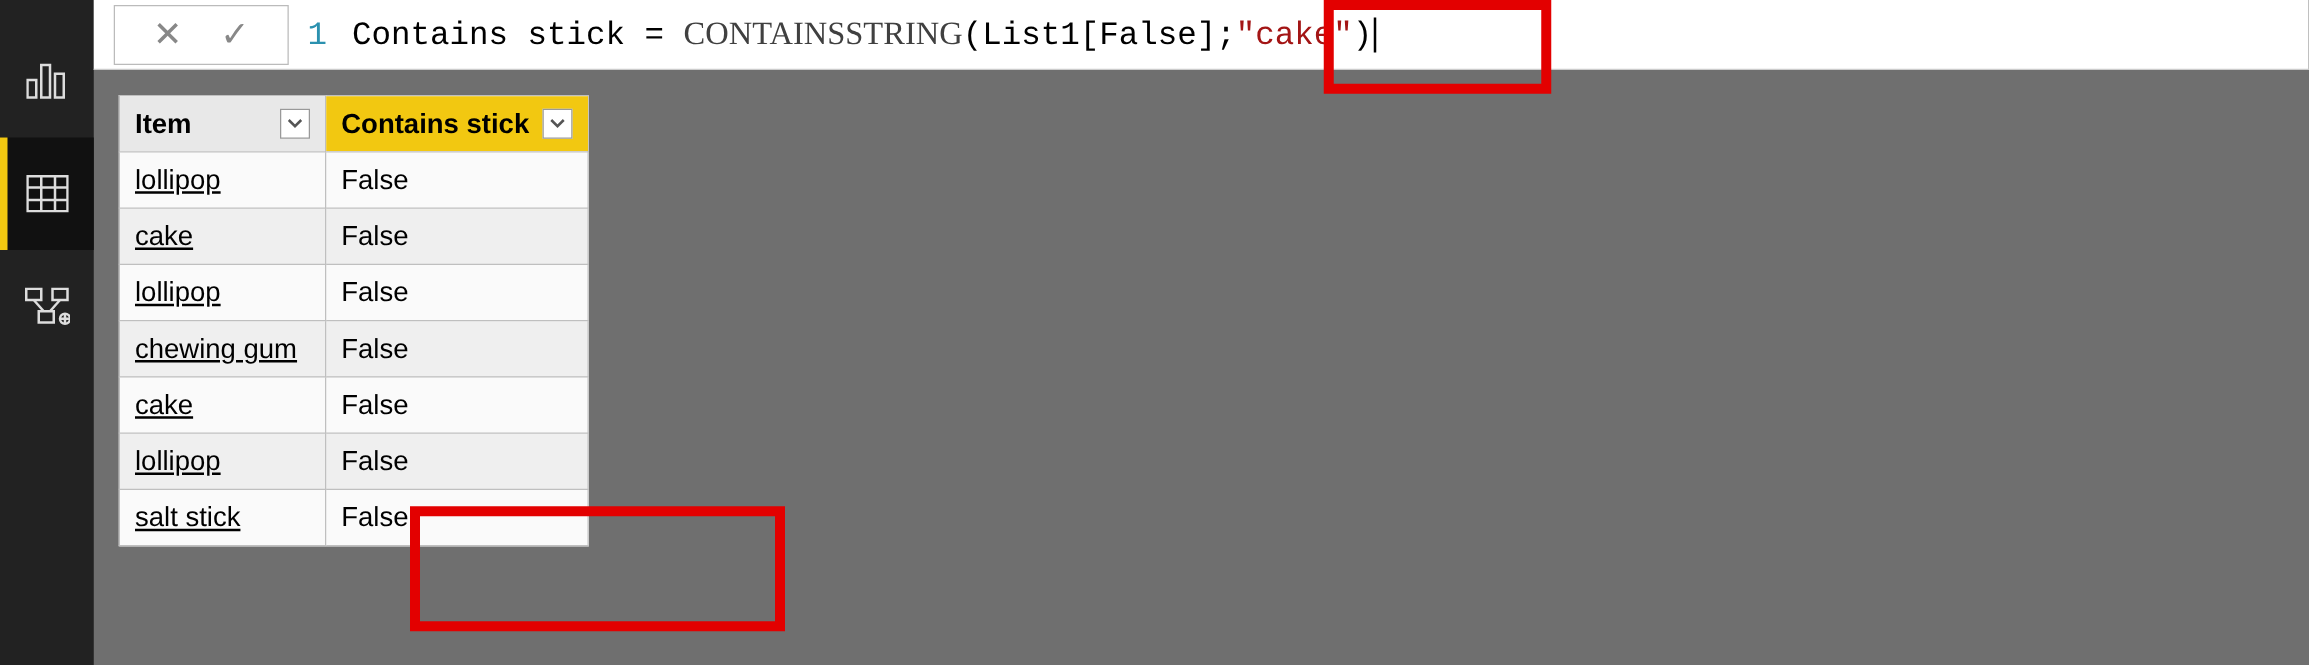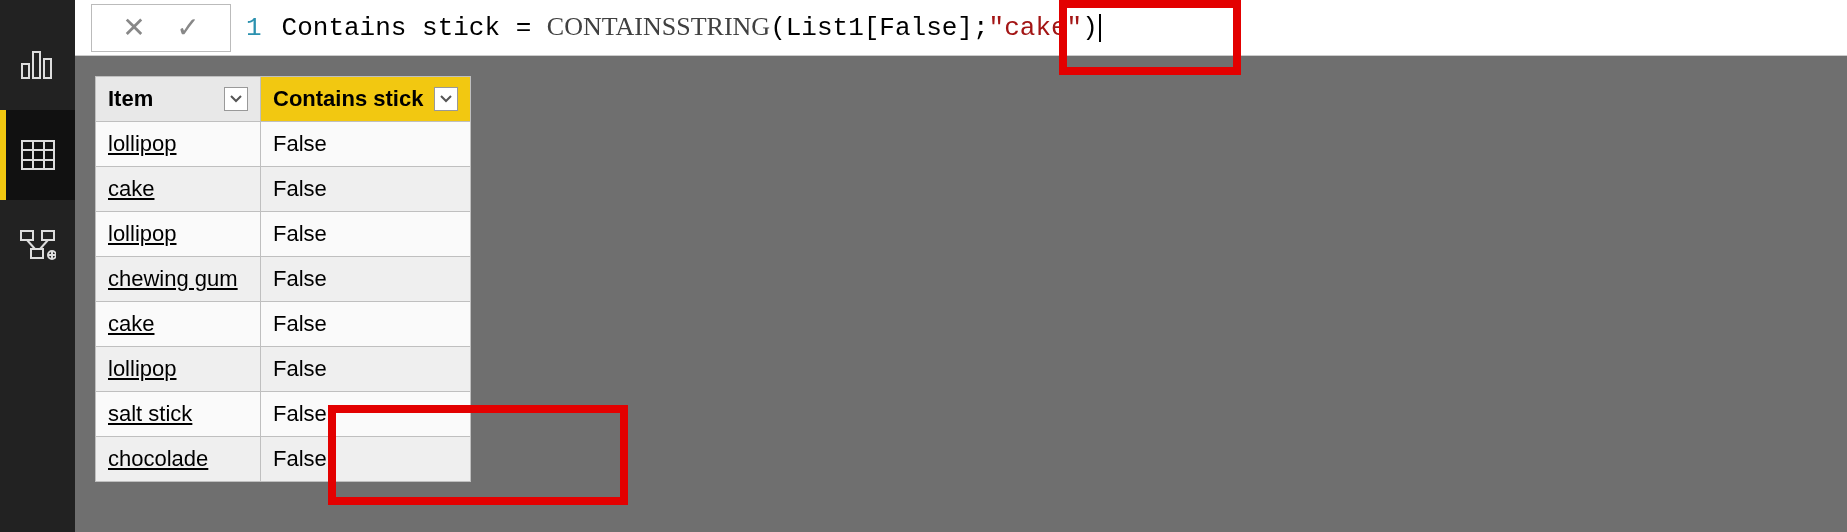--- a/index.html
+++ b/index.html
@@ -225,24 +225,20 @@
               <td class="col1">False</td>
             </tr>
           <tr>
               <td class="col0">lollipop</td>
               <td class="col1">False</td>
             </tr>
           <tr>
               <td class="col0">salt stick</td>
               <td class="col1">False</td>
             </tr>
-          <tr>
-              <td class="col0">chocolade</td>
-              <td class="col1">False</td>
-            </tr>
         </tbody>
       </table>
     </div>
 
     <div class="hl" id="hl0" style="left: 984px; top: 0px; width: 182px; height: 75px;"></div>
     <div class="hl" id="hl1" style="left: 253px; top: 405px; width: 300px; height: 100px;"></div>
 
   </div>
 </div>
 

